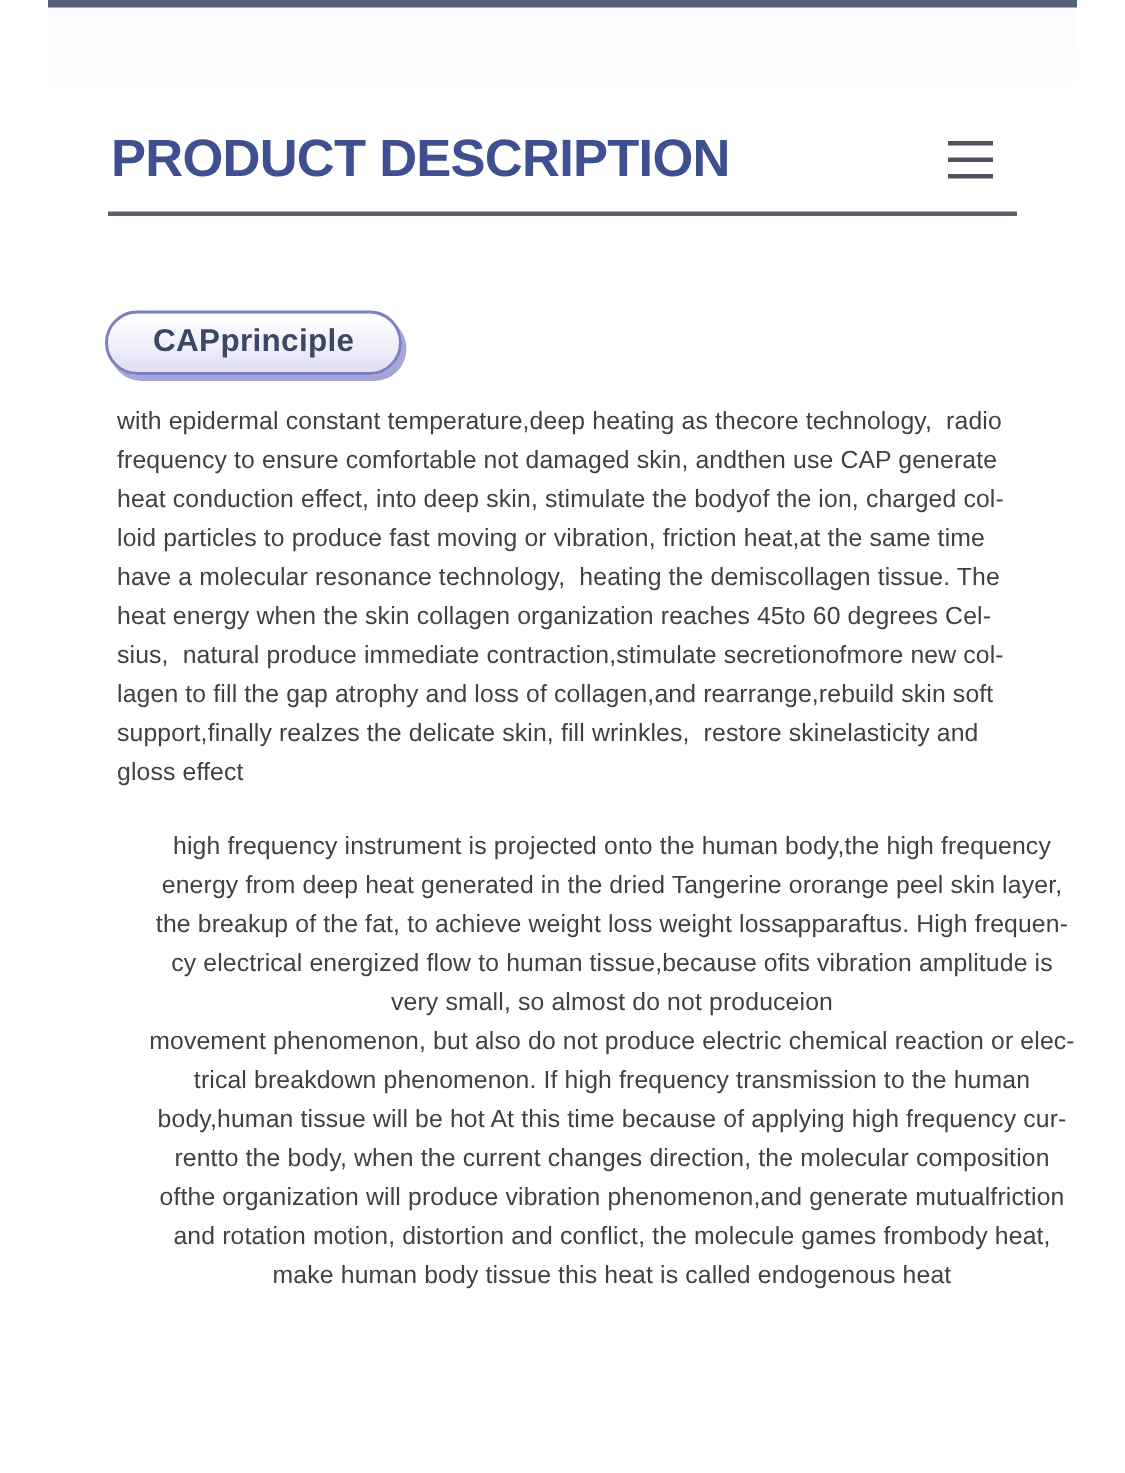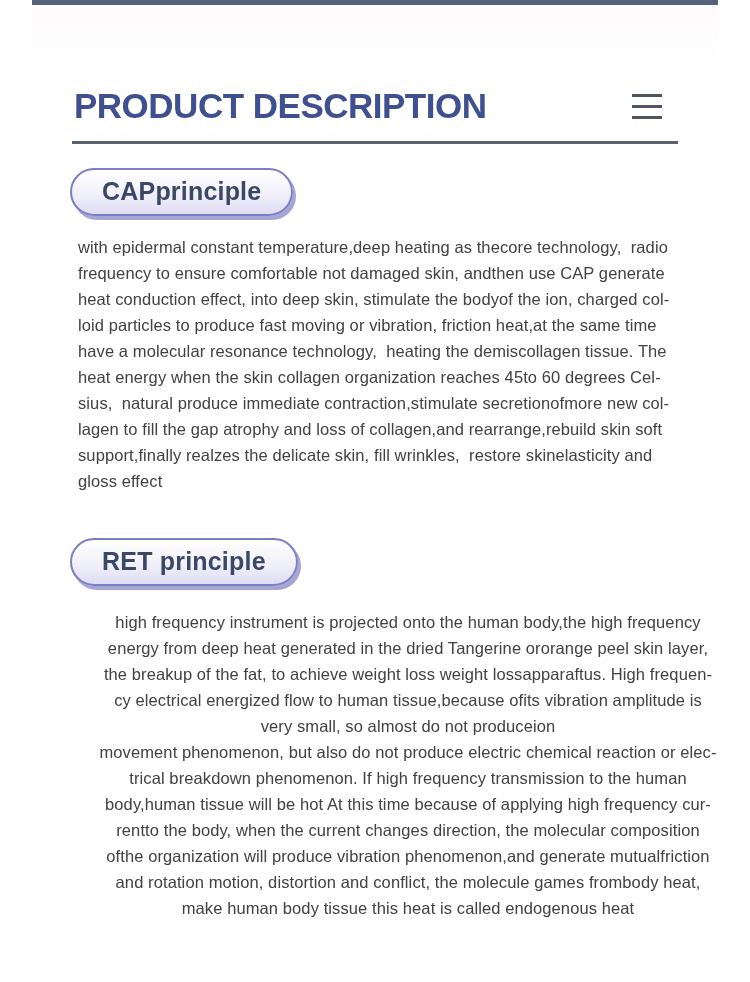--- a/index.html
+++ b/index.html
@@ -49,27 +49,27 @@
     width: 100%;
     background: #4e555f;
   }
   .rule {
     height: 3px;
     background: #5a6270;
     margin: 16px 40px 0 40px;
   }
   .pill {
     display: inline-block;
-    margin: 24px 0 0 38px;
+    margin: 63px 0 0 38px;
     padding: 7px 30px 8px 30px;
     border: 2px solid #7b7fc4;
     border-radius: 24px;
     background: linear-gradient(180deg, #ffffff 0%, #f1f0fa 55%, #deddf3 100%);
     box-shadow: 3px 4px 0 #a5a5d6;
-    font-size: 25px;
+    font-size: 21px;
     font-weight: bold;
     color: #3a4866;
     letter-spacing: 0.2px;
     cursor: pointer;
   }
   .pill-2 { margin-top: 44px; }
   .body-text {
     margin: 18px 40px 0 46px;
     width: 660px;
     font-size: 16.5px;
@@ -106,21 +106,20 @@
 loid particles to produce fast moving or vibration, friction heat,at the same time
 have a molecular resonance technology,&nbsp; heating the demiscollagen tissue. The
 heat energy when the skin collagen organization reaches 45to 60 degrees Cel-
 sius,&nbsp; natural produce immediate contraction,stimulate secretionofmore new col-
 lagen to fill the gap atrophy and loss of collagen,and rearrange,rebuild skin soft
 support,finally realzes the delicate skin, fill wrinkles,&nbsp; restore skinelasticity and
 gloss effect</div>
   </section>
 
   <section>
-    <div class="pill pill-2">RET principle</div>
     <div class="body-text body-text-2">high frequency instrument is projected onto the human body,the high frequency
 energy from deep heat generated in the dried Tangerine ororange peel skin layer,
 the breakup of the fat, to achieve weight loss weight lossapparaftus. High frequen-
 cy electrical energized flow to human tissue,because ofits vibration amplitude is
 very small, so almost do not produceion
 movement phenomenon, but also do not produce electric chemical reaction or elec-
 trical breakdown phenomenon. If high frequency transmission to the human
 body,human tissue will be hot At this time because of applying high frequency cur-
 rentto the body, when the current changes direction, the molecular composition
 ofthe organization will produce vibration phenomenon,and generate mutualfriction

